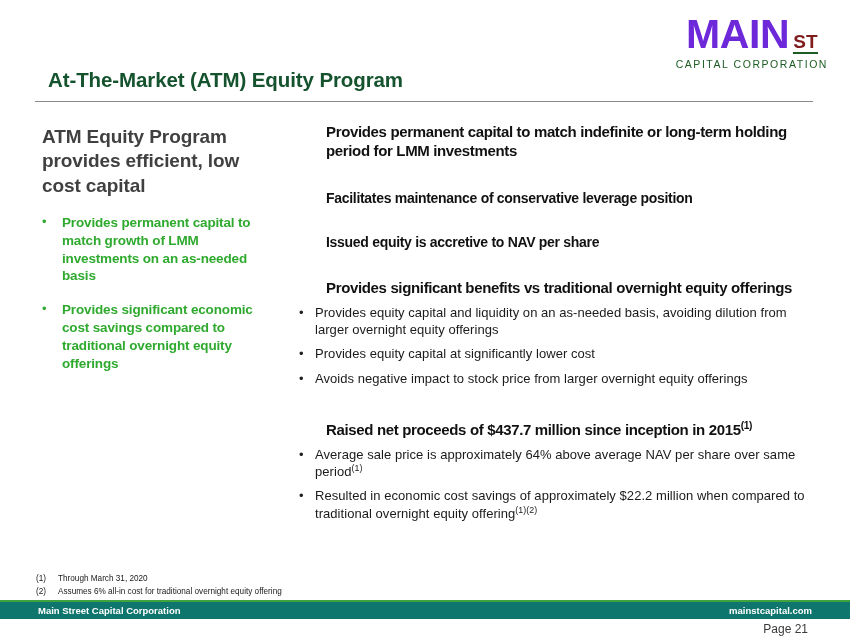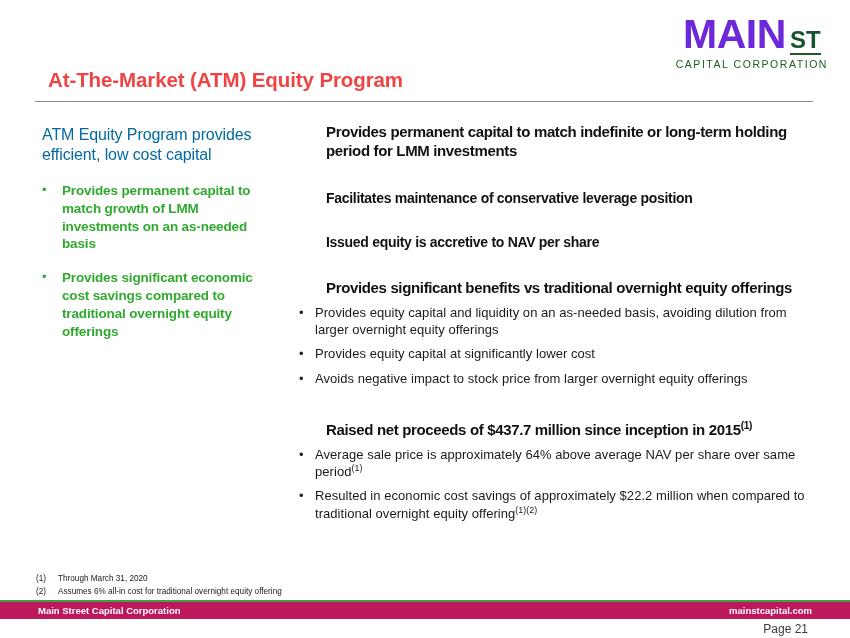--- a/index.html
+++ b/index.html
@@ -27,67 +27,67 @@
   .logo-main {
     display: inline-block;
     font-size: 41px;
     font-weight: bold;
     letter-spacing: -0.4px;
     color: #6d28d9;
     vertical-align: baseline;
   }
   .logo-st {
     display: inline-block;
-    font-size: 24px;
-    font-weight: bold;
-    color: #14532d;
+    font-size: 19px;
+    font-weight: bold;
+    color: #7f1d1d;
     border-bottom: 2.5px solid #1c5c22;
     padding-bottom: 1px;
     margin-left: 4px;
     vertical-align: baseline;
   }
   .logo-sub {
     margin-top: 4px;
     font-size: 10.5px;
     font-weight: normal;
     letter-spacing: 1.55px;
     color: #1c5c22;
   }
 
   
   .slide-title {
     position: absolute;
     left: 48px;
     top: 68px;
     font-size: 20.5px;
     font-weight: bold;
-    color: #ef4444;
+    color: #14532d;
     letter-spacing: -0.1px;
     text-align: right;
   }
   .title-rule {
     position: absolute;
     left: 35px;
     top: 101px;
     width: 778px;
     height: 1px;
     background: #8a8a8a;
   }
 
   
   .col-left {
     position: absolute;
     left: 42px;
     top: 125px;
     width: 232px;
   }
   .left-head {
-    color: #0369a1;
-    font-size: 16px;
-    font-weight: normal;
+    color: #404040;
+    font-size: 19px;
+    font-weight: bold;
     line-height: 1.28;
     letter-spacing: -0.1px;
   }
   .left-bullets {
     margin-top: 16px;
   }
   .lb-item {
     display: flex;
     margin-bottom: 16px;
   }
@@ -171,21 +171,21 @@
     width: 850px;
     height: 2px;
     background: #3ea33e;
   }
   .footer-bar {
     position: absolute;
     left: 0;
     top: 602px;
     width: 850px;
     height: 17px;
-    background: #be185d;
+    background: #0f766e;
     color: #ffffff;
     font-size: 9.5px;
     font-weight: bold;
   }
   .f-left  { position: absolute; left: 38px;  top: 3px; }
   .f-mid   { position: absolute; left: 425px; top: 3px; margin-top: 44px; }
   .f-right { position: absolute; right: 38px; top: 3px; }
   .page-num {
     position: absolute;
     right: 42px;

